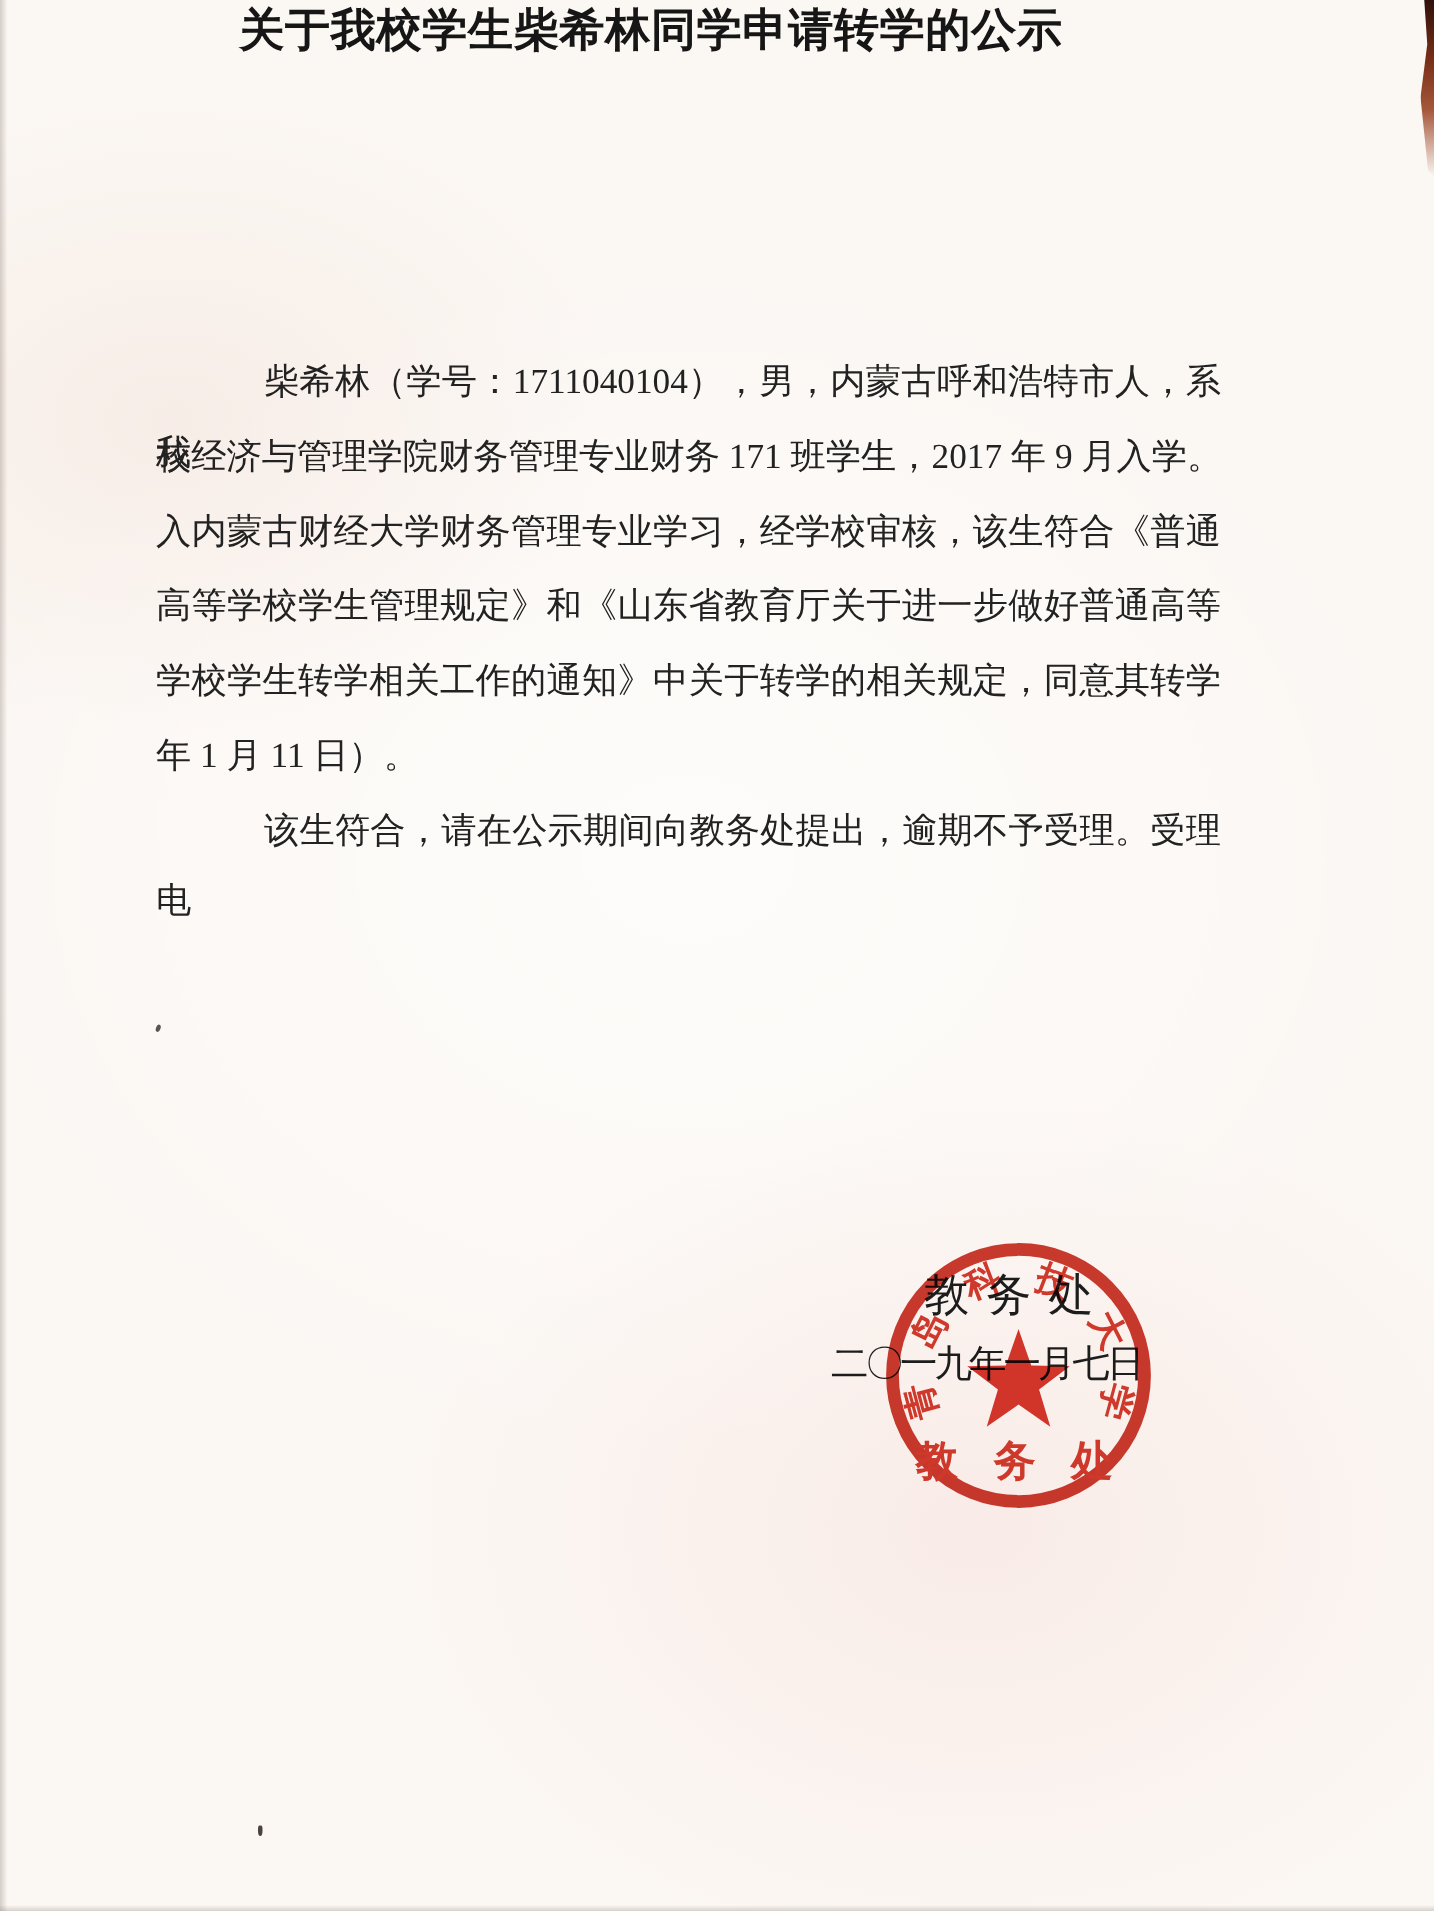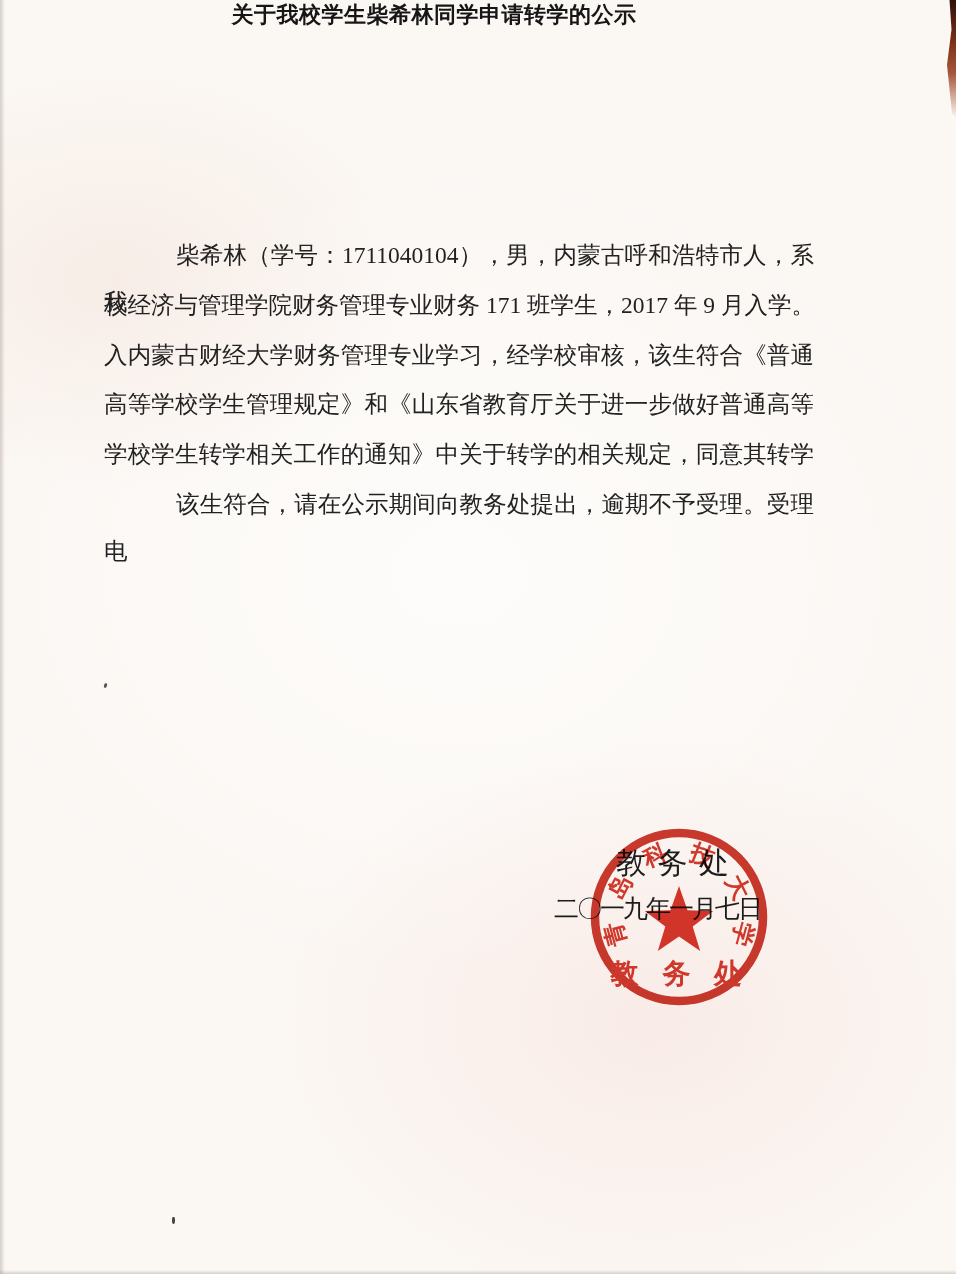--- a/index.html
+++ b/index.html
@@ -17,21 +17,21 @@
       radial-gradient(700px 560px at 48% 45%, rgba(255,255,255,0.65), rgba(255,255,255,0) 75%),
       #fbf7f3;
     color: #1f1f1f;
   }
   .notice-title {
     position: absolute;
     left: 0; top: 136; width: 868px;
     text-align: center;
     font-family: "Liberation Sans", sans-serif;
     font-weight: 700;
-    font-size: 22px;
+    font-size: 30px;
     letter-spacing: 0.5px;
     color: #161616;
   }
   .body-text {
     position: absolute;
     left: 104px; top: 232px; width: 710px;
     font-size: 23.5px;
     color: #222222;
   }
   .line {
@@ -103,20 +103,21 @@
 <div class="page">
 
   <div class="notice-title">关于我校学生柴希林同学申请转学的公示</div>
 
   <div class="body-text">
     <div class="line justify indent">柴希林（学号：1711040104），男，内蒙古呼和浩特市人，系我</div>
     <div class="line">校经济与管理学院财务管理专业财务 171 班学生，2017 年 9 月入学。</div>
     <div class="line justify">入内蒙古财经大学财务管理专业学习，经学校审核，该生符合《普通</div>
     <div class="line justify">高等学校学生管理规定》和《山东省教育厅关于进一步做好普通高等</div>
     <div class="line justify">学校学生转学相关工作的通知》中关于转学的相关规定，同意其转学</div>
+    <div class="line">年 1 月 11 日）。</div>
     <div class="line justify indent">该生符合，请在公示期间向教务处提出，逾期不予受理。受理电</div>
   </div>
 
   <div class="sig-dept">教 务 处</div>
   <div class="sig-date">二〇一九年一月七日</div>
 
   <div class="seal">
     <svg viewBox="0 0 180 180" xmlns="http://www.w3.org/2000/svg">
       <circle cx="90" cy="90" r="84" fill="none" stroke="#c62a1c" stroke-width="8.5"></circle>
       <polygon fill="#d3271a" points="90,59 98.5,83.3 124.2,83.9 103.7,99.4 111.2,124.1 90,109.4 68.8,124.1 76.3,99.4 55.8,83.9 81.5,83.3"></polygon>

